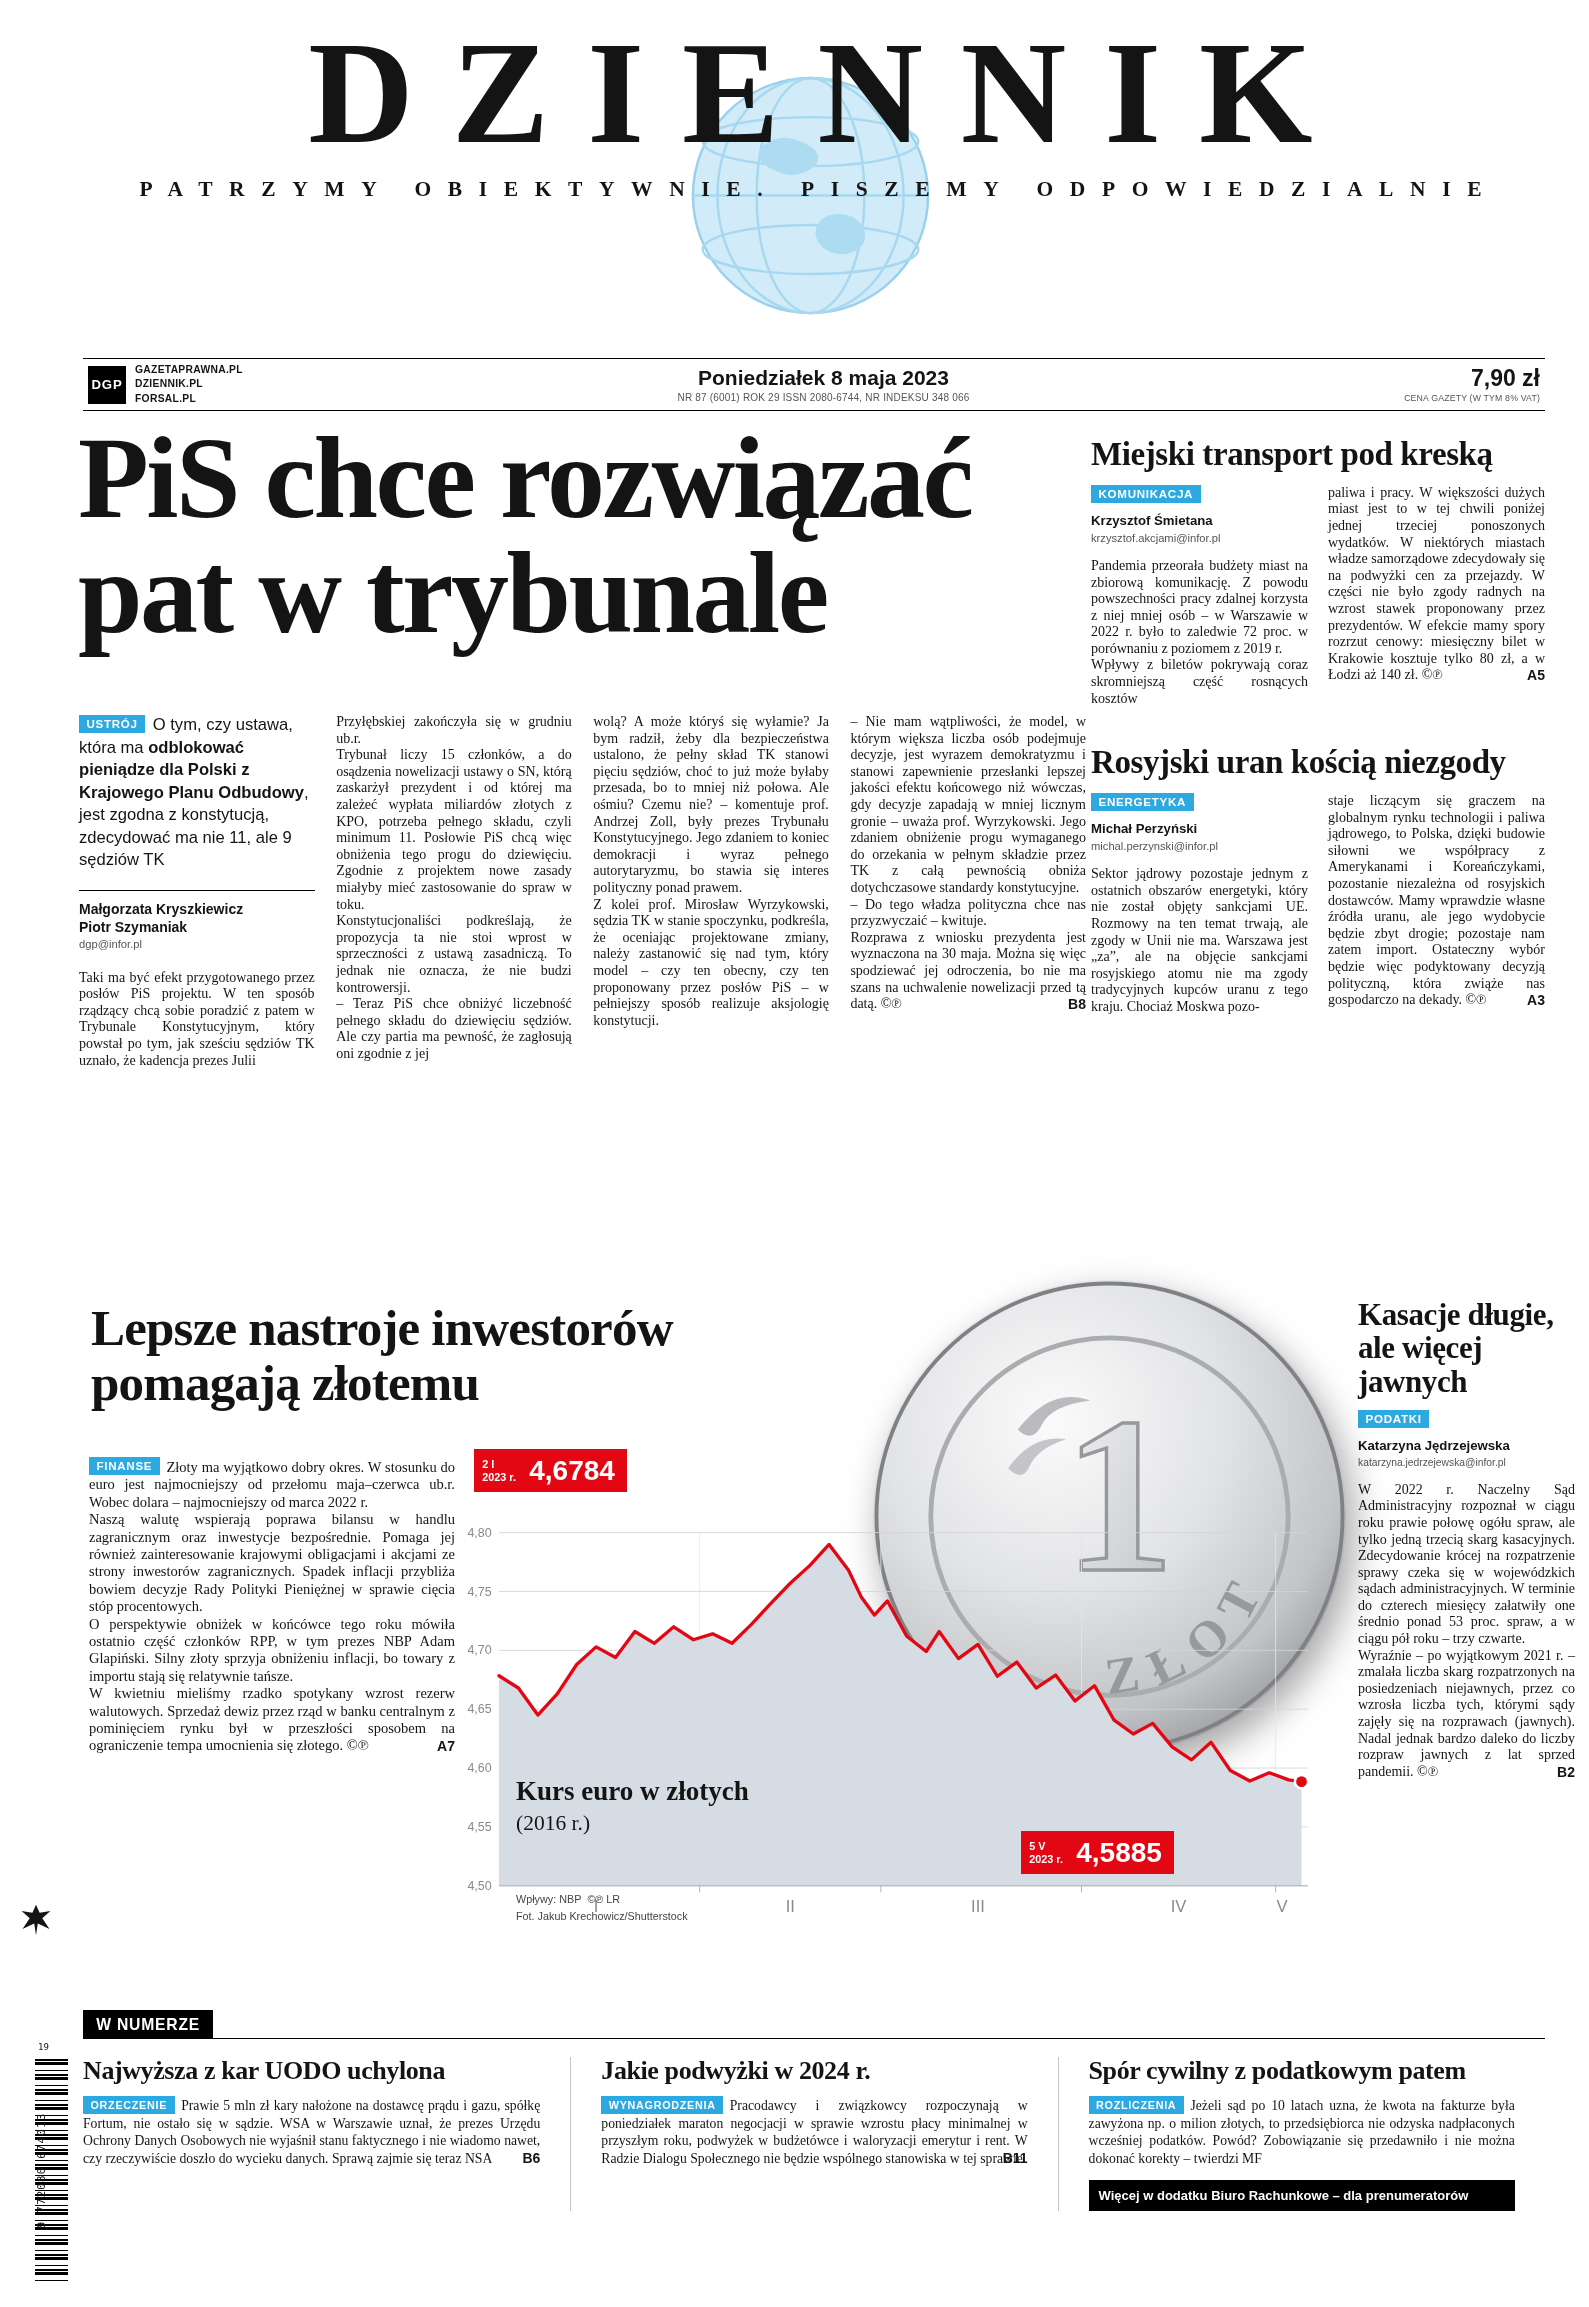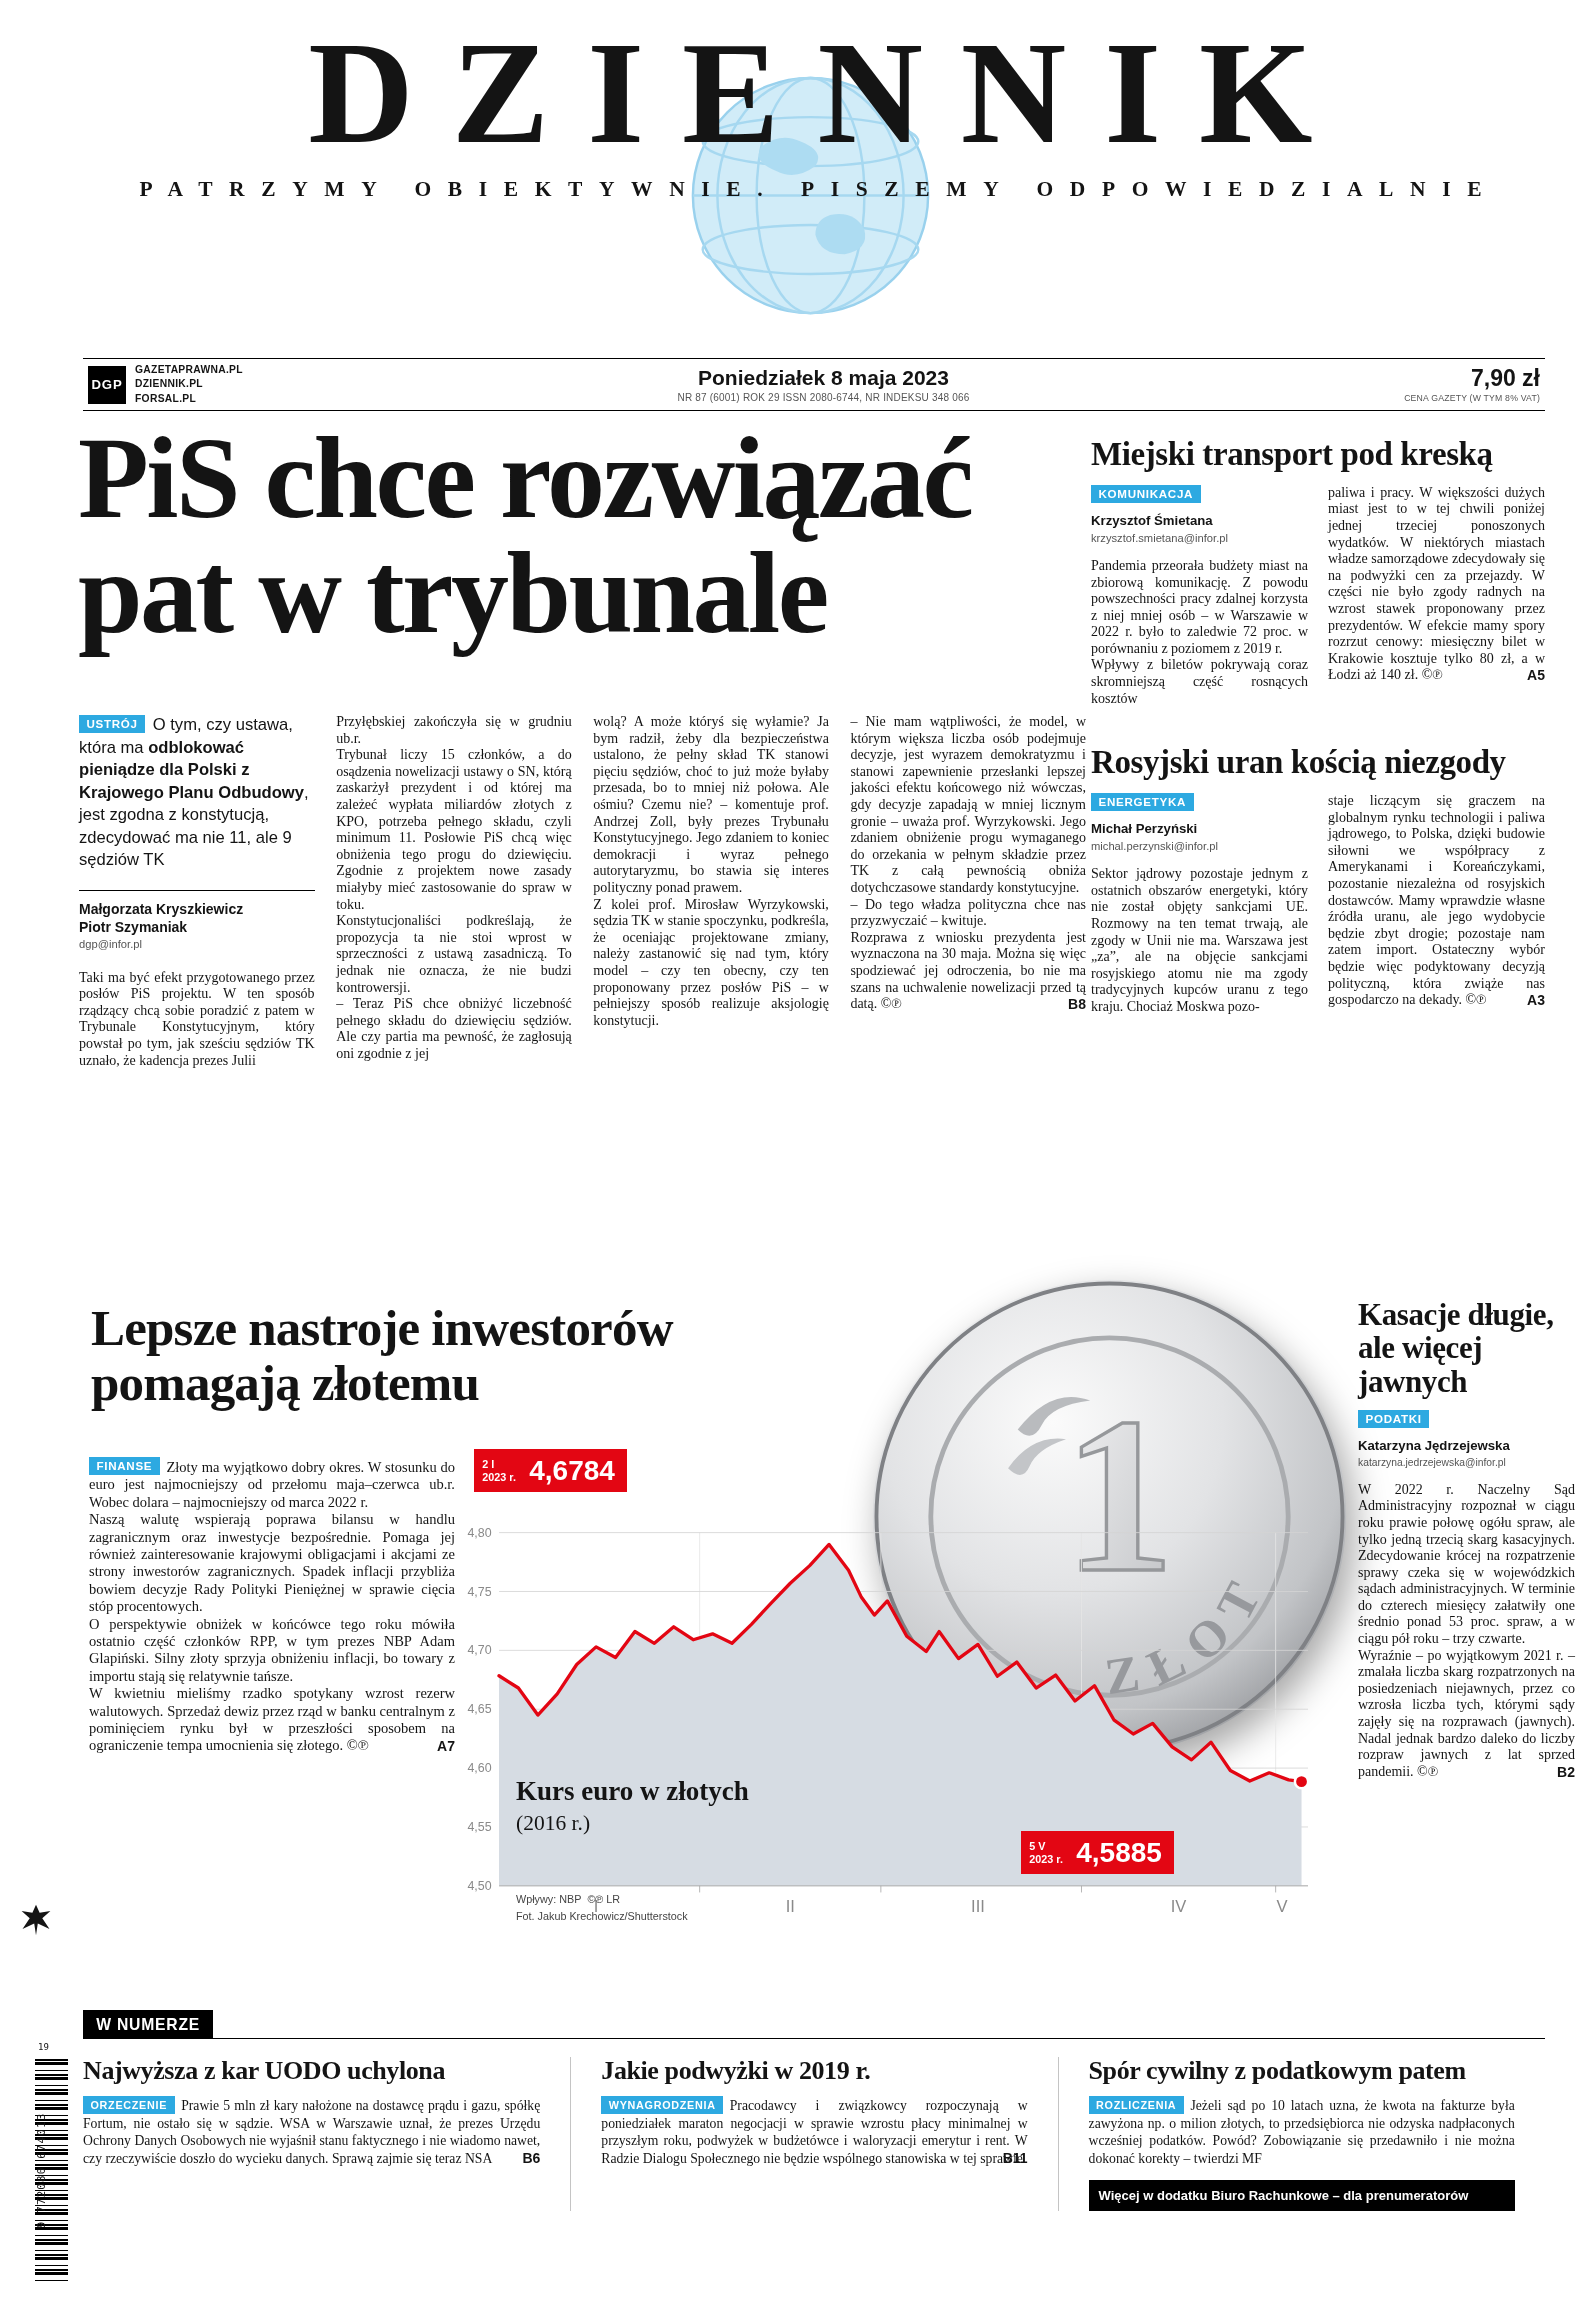--- a/index.html
+++ b/index.html
@@ -170,21 +170,21 @@
     </div>
   </div>
 
   <section class="right-region">
     <article>
       <h2>Miejski transport pod kreską</h2>
       <div class="two-cols">
         <div class="col2w">
           <span class="tag">KOMUNIKACJA</span>
           <div class="author">Krzysztof Śmietana</div>
-          <div class="email">krzysztof.smietana@infor.pl</div>
+          <div class="email">krzysztof.akcjami@infor.pl</div>
           <div class="body">Pandemia przeorała budżety miast na zbiorową komunikację. Z powodu powszechności pracy zdalnej korzysta z niej mniej osób – w Warszawie w 2022 r. było to zaledwie 72 proc. w porównaniu z poziomem z 2019 r.
 Wpływy z biletów pokrywają coraz skromniejszą część rosnących kosztów</div>
         </div>
         <div class="col2w">
           <div class="body">paliwa i pracy. W większości dużych miast jest to w tej chwili poniżej jednej trzeciej ponoszonych wydatków. W niektórych miastach władze samorządowe zdecydowały się na podwyżki cen za przejazdy. W części nie było zgody radnych na wzrost stawek proponowany przez prezydentów. W efekcie mamy spory rozrzut cenowy: miesięczny bilet w Krakowie kosztuje tylko 80 zł, a w Łodzi aż 140 zł. ©℗</div>
           <div class="endline"><span class="pageref">A5</span></div>
         </div>
       </div>
     </article>
 
@@ -307,21 +307,21 @@
 
   <section class="wnumerze">
     <div class="wn-label">W NUMERZE</div>
     <div class="wn-cols">
       <div class="wn-col">
         <h3>Najwyższa z kar UODO uchylona</h3>
         <div class="wn-body"><span class="tag">ORZECZENIE</span><span>Prawie 5 mln zł kary nałożone na dostawcę prądu i gazu, spółkę Fortum, nie ostało się w sądzie. WSA w Warszawie uznał, że prezes Urzędu Ochrony Danych Osobowych nie wyjaśnił stanu faktycznego i nie wiadomo nawet, czy rzeczywiście doszło do wycieku danych. Sprawą zajmie się teraz NSA</span></div>
         <div class="endline"><span class="pageref">B6</span></div>
       </div>
       <div class="wn-col">
-        <h3>Jakie podwyżki w 2019 r.</h3>
+        <h3>Jakie podwyżki w 2024 r.</h3>
         <div class="wn-body"><span class="tag">WYNAGRODZENIA</span><span>Pracodawcy i związkowcy rozpoczynają w poniedziałek maraton negocjacji w sprawie wzrostu płacy minimalnej w przyszłym roku, podwyżek w budżetówce i waloryzacji emerytur i rent. W Radzie Dialogu Społecznego nie będzie wspólnego stanowiska w tej sprawie</span></div>
         <div class="endline"><span class="pageref">B11</span></div>
       </div>
       <div class="wn-col">
         <h3>Spór cywilny z podatkowym patem</h3>
         <div class="wn-body"><span class="tag">ROZLICZENIA</span><span>Jeżeli sąd po 10 latach uzna, że kwota na fakturze była zawyżona np. o milion złotych, to przedsiębiorca nie odzyska nadpłaconych wcześniej podatków. Powód? Zobowiązanie się przedawniło i nie można dokonać korekty – twierdzi MF</span></div>
         <div class="promo">Więcej w dodatku Biuro Rachunkowe – dla prenumeratorów</div>
       </div>
     </div>
   </section>

